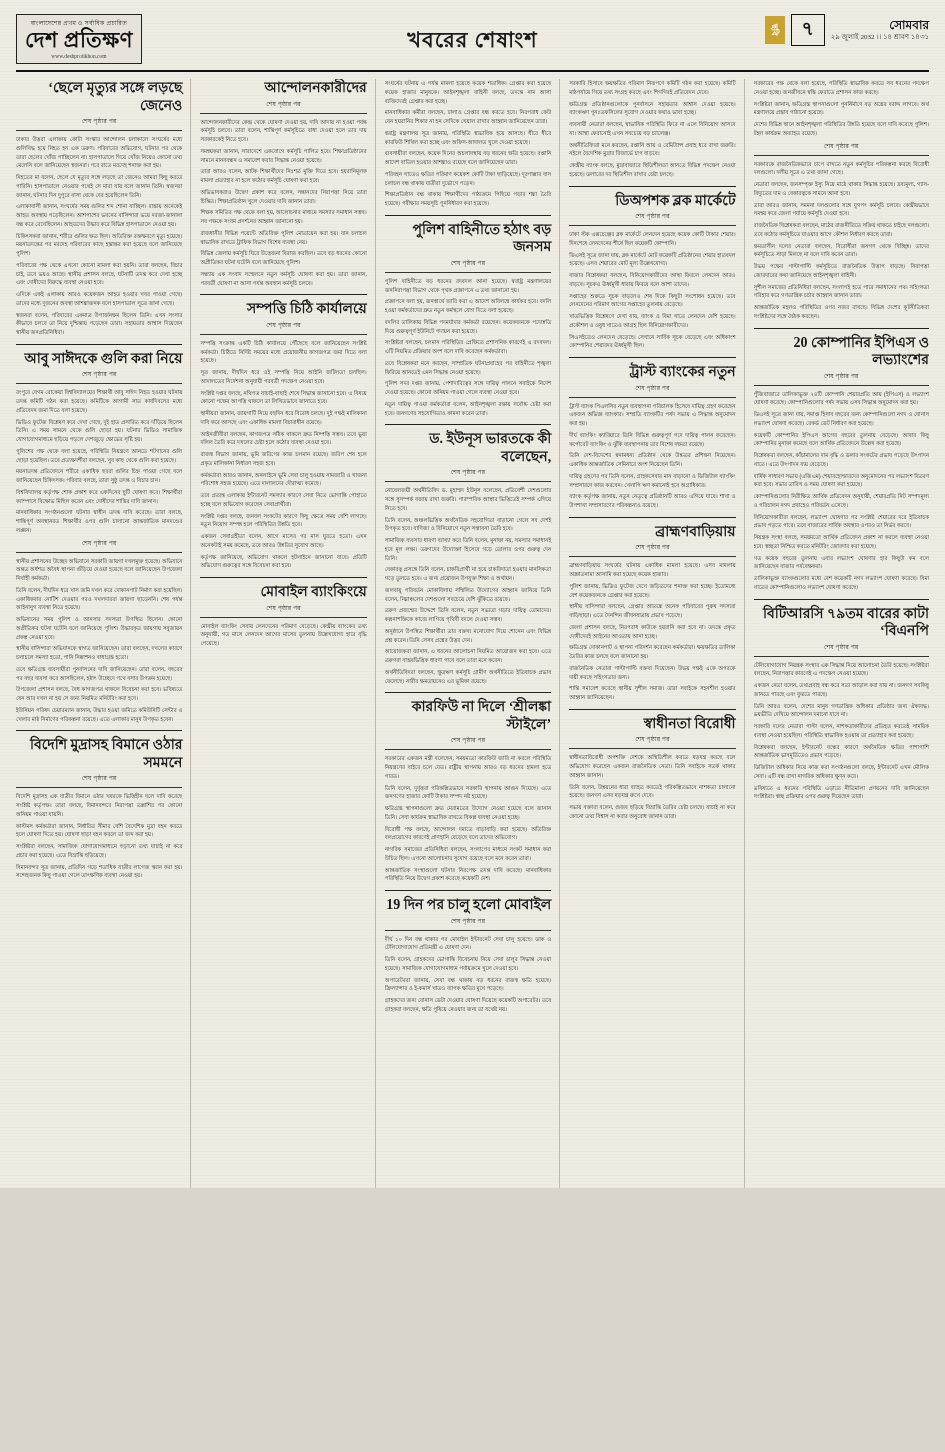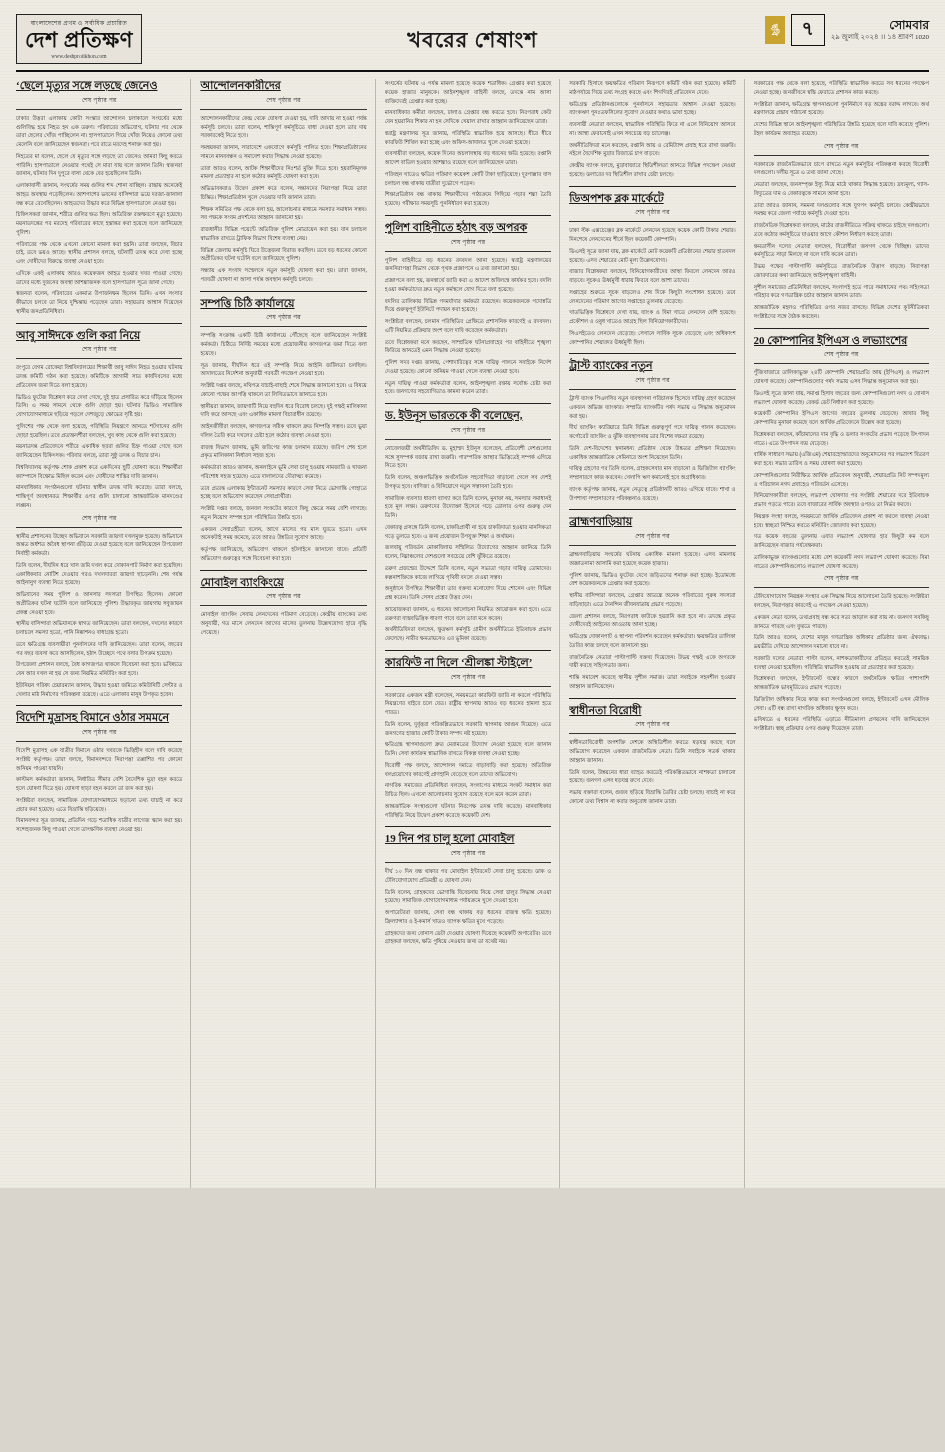--- a/index.html
+++ b/index.html
@@ -83,27 +83,26 @@
   .col{
     position:relative;
     overflow:hidden;
     padding-right:8px;
     border-right:1px solid #bdb8ad;
   }
   .col:last-child{border-right:none;padding-right:0;}
 
   .headline{
     font-weight:bold;
-    font-size:11px;
+    font-size:14px;
     line-height:1.25;
-    text-align:left;
+    text-align:right;
     margin:7px 0 2px 0;
     border-top:1px solid #222;
     padding-top:5px;
-    text-decoration:underline;
   }
   .headline.first{border-top:none;margin-top:0;padding-top:0;}
   .byline{
     text-align:center;font-size:6px;color:#333;
     margin-bottom:3px;
     letter-spacing:.2px;
   }
   .rule{height:1px;background:#333;margin:3px 0 4px 0;}
 
   
@@ -130,21 +129,21 @@
       <div class="brand-sub">www.deshprotikhon.com</div>
     </div>
 
     <div class="center-title">খবরের শেষাংশ</div>
 
     <div class="head-right">
       <div class="sec-badge">ছবি</div>
       <div class="page-num">৭</div>
       <div class="date-block">
         <div class="date-day">সোমবার</div>
-        <div class="date-full">২৯ জুলাই ২০২৪ ।। ১৪ শ্রাবণ 1020</div>
+        <div class="date-full">২৯ জুলাই 2032 ।। ১৪ শ্রাবণ ১৪৩১</div>
       </div>
     </div>
   </div>
 
   <div class="cols" id="columns">
       <div class="col">
         <div class="headline first">‘ছেলে মৃত্যুর সঙ্গে লড়ছে জেনেও</div>
         <div class="byline">শেষ পৃষ্ঠার পর</div>
         <div class="rule"></div>
         <div class="body">
@@ -227,21 +226,21 @@
       </div>
       <div class="col">
         <div class="body">
           <p>সংঘর্ষের ঘটনায় এ পর্যন্ত মামলা হয়েছে কয়েক শতাধিক। গ্রেপ্তার করা হয়েছে কয়েক হাজার মানুষকে। আইনশৃঙ্খলা বাহিনী বলছে, তদন্তে নাম আসা ব্যক্তিদেরই গ্রেপ্তার করা হচ্ছে।</p>
           <p>মানবাধিকার কর্মীরা বলছেন, ঢালাও গ্রেপ্তার বন্ধ করতে হবে। নিরপরাধ কেউ যেন হয়রানির শিকার না হন সেদিকে খেয়াল রাখার আহ্বান জানিয়েছেন তারা।</p>
           <p>স্বরাষ্ট্র মন্ত্রণালয় সূত্র জানায়, পরিস্থিতি স্বাভাবিক হয়ে আসছে। ধীরে ধীরে কারফিউ শিথিল করা হচ্ছে এবং অফিস-আদালত খুলে দেওয়া হয়েছে।</p>
           <p>ব্যবসায়ীরা বলছেন, কয়েক দিনের অচলাবস্থায় বড় ধরনের ক্ষতি হয়েছে। রপ্তানি আদেশ বাতিল হওয়ার আশঙ্কাও রয়েছে বলে জানিয়েছেন তারা।</p>
           <p>পরিবহন খাতেও ক্ষতির পরিমাণ কয়েকশ কোটি টাকা ছাড়িয়েছে। দূরপাল্লার বাস চলাচল বন্ধ থাকায় যাত্রীরা দুর্ভোগে পড়েন।</p>
           <p>শিক্ষাপ্রতিষ্ঠান বন্ধ থাকায় শিক্ষার্থীদের পাঠ্যক্রমে পিছিয়ে পড়ার শঙ্কা তৈরি হয়েছে। পরীক্ষার সময়সূচি পুনর্নির্ধারণ করা হয়েছে।</p>
         </div>
-        <div class="headline">পুলিশ বাহিনীতে হঠাৎ বড় অপরক</div>
+        <div class="headline">পুলিশ বাহিনীতে হঠাৎ বড় জনসম</div>
         <div class="byline">শেষ পৃষ্ঠার পর</div>
         <div class="rule"></div>
         <div class="body">
           <p>পুলিশ বাহিনীতে বড় ধরনের রদবদল আনা হয়েছে। স্বরাষ্ট্র মন্ত্রণালয়ের জননিরাপত্তা বিভাগ থেকে পৃথক প্রজ্ঞাপনে এ তথ্য জানানো হয়।</p>
           <p>প্রজ্ঞাপনে বলা হয়, জনস্বার্থে জারি করা এ আদেশ অবিলম্বে কার্যকর হবে। বদলি হওয়া কর্মকর্তাদের দ্রুত নতুন কর্মস্থলে যোগ দিতে বলা হয়েছে।</p>
           <p>বদলির তালিকায় বিভিন্ন পদমর্যাদার কর্মকর্তা রয়েছেন। কয়েকজনকে পদোন্নতি দিয়ে গুরুত্বপূর্ণ ইউনিটে পদায়ন করা হয়েছে।</p>
           <p>সংশ্লিষ্টরা বলছেন, চলমান পরিস্থিতির প্রেক্ষিতে প্রশাসনিক কারণেই এ রদবদল। এটি নিয়মিত প্রক্রিয়ার অংশ বলে দাবি করেছেন কর্মকর্তারা।</p>
           <p>তবে বিশ্লেষকরা মনে করছেন, সাম্প্রতিক ঘটনাপ্রবাহের পর বাহিনীতে শৃঙ্খলা ফিরিয়ে আনতেই এমন সিদ্ধান্ত নেওয়া হয়েছে।</p>
           <p>পুলিশ সদর দপ্তর জানায়, পেশাদারিত্বের সঙ্গে দায়িত্ব পালনে সবাইকে নির্দেশ দেওয়া হয়েছে। কোনো অনিয়ম পাওয়া গেলে ব্যবস্থা নেওয়া হবে।</p>
           <p>নতুন দায়িত্ব পাওয়া কর্মকর্তারা বলেন, আইনশৃঙ্খলা রক্ষায় সর্বোচ্চ চেষ্টা করা হবে। জনগণের সহযোগিতাও কামনা করেন তারা।</p>
@@ -357,20 +356,21 @@
           <p>ডিএসই সূত্রে জানা যায়, সমাপ্ত হিসাব বছরের জন্য কোম্পানিগুলো নগদ ও বোনাস লভ্যাংশ ঘোষণা করেছে। রেকর্ড ডেট নির্ধারণ করা হয়েছে।</p>
           <p>কয়েকটি কোম্পানির ইপিএস আগের বছরের তুলনায় বেড়েছে। আবার কিছু কোম্পানির মুনাফা কমেছে বলে আর্থিক প্রতিবেদনে উল্লেখ করা হয়েছে।</p>
           <p>বিশ্লেষকরা বলছেন, কাঁচামালের দাম বৃদ্ধি ও ডলার সংকটের প্রভাব পড়েছে উৎপাদন খাতে। এতে উৎপাদন ব্যয় বেড়েছে।</p>
           <p>বার্ষিক সাধারণ সভায় (এজিএম) শেয়ারহোল্ডারদের অনুমোদনের পর লভ্যাংশ বিতরণ করা হবে। সভার তারিখ ও সময় ঘোষণা করা হয়েছে।</p>
           <p>কোম্পানিগুলোর নিরীক্ষিত আর্থিক প্রতিবেদন অনুযায়ী, শেয়ারপ্রতি নিট সম্পদমূল্য ও পরিচালন নগদ প্রবাহেও পরিবর্তন এসেছে।</p>
           <p>বিনিয়োগকারীরা বলছেন, লভ্যাংশ ঘোষণার পর সংশ্লিষ্ট শেয়ারের দরে ইতিবাচক প্রভাব পড়তে পারে। তবে বাজারের সার্বিক অবস্থার ওপরও তা নির্ভর করবে।</p>
           <p>নিয়ন্ত্রক সংস্থা বলছে, সময়মতো আর্থিক প্রতিবেদন প্রকাশ না করলে ব্যবস্থা নেওয়া হবে। স্বচ্ছতা নিশ্চিত করতে মনিটরিং জোরদার করা হয়েছে।</p>
           <p>গত কয়েক বছরের তুলনায় এবার লভ্যাংশ ঘোষণার হার কিছুটা কম বলে জানিয়েছেন বাজার পর্যবেক্ষকরা।</p>
           <p>তালিকাভুক্ত ব্যাংকগুলোর মধ্যে বেশ কয়েকটি নগদ লভ্যাংশ ঘোষণা করেছে। বিমা খাতের কোম্পানিগুলোও লভ্যাংশ ঘোষণা করেছে।</p>
         </div>
+        <div class="headline">বিটিআরসি ৭৯তম বারের কাটা ‘বিএনপি</div>
         <div class="byline">শেষ পৃষ্ঠার পর</div>
         <div class="rule"></div>
         <div class="body">
           <p>টেলিযোগাযোগ নিয়ন্ত্রক সংস্থার এক সিদ্ধান্ত নিয়ে আলোচনা তৈরি হয়েছে। সংশ্লিষ্টরা বলছেন, নিরাপত্তার কারণেই এ পদক্ষেপ নেওয়া হয়েছে।</p>
           <p>একজন নেতা বলেন, তথ্যপ্রবাহ বন্ধ করে সত্য আড়াল করা যায় না। জনগণ সবকিছু জানতে পারছে এবং বুঝতে পারছে।</p>
           <p>তিনি আরও বলেন, দেশের মানুষ গণতান্ত্রিক অধিকার প্রতিষ্ঠার জন্য ঐক্যবদ্ধ। ভয়ভীতি দেখিয়ে আন্দোলন দমানো যাবে না।</p>
           <p>সরকারি দলের নেতারা পাল্টা বলেন, নাশকতাকারীদের প্রতিহত করতেই সাময়িক ব্যবস্থা নেওয়া হয়েছিল। পরিস্থিতি স্বাভাবিক হওয়ায় তা প্রত্যাহার করা হয়েছে।</p>
           <p>বিশ্লেষকরা বলছেন, ইন্টারনেট বন্ধের কারণে অর্থনৈতিক ক্ষতির পাশাপাশি আন্তর্জাতিক ভাবমূর্তিতেও প্রভাব পড়েছে।</p>
           <p>ডিজিটাল অধিকার নিয়ে কাজ করা সংগঠনগুলো বলছে, ইন্টারনেট এখন মৌলিক সেবা। এটি বন্ধ রাখা নাগরিক অধিকার ক্ষুণ্ন করে।</p>
           <p>ভবিষ্যতে এ ধরনের পরিস্থিতি এড়াতে নীতিমালা প্রণয়নের দাবি জানিয়েছেন সংশ্লিষ্টরা। স্বচ্ছ প্রক্রিয়ার ওপর গুরুত্ব দিয়েছেন তারা।</p>

